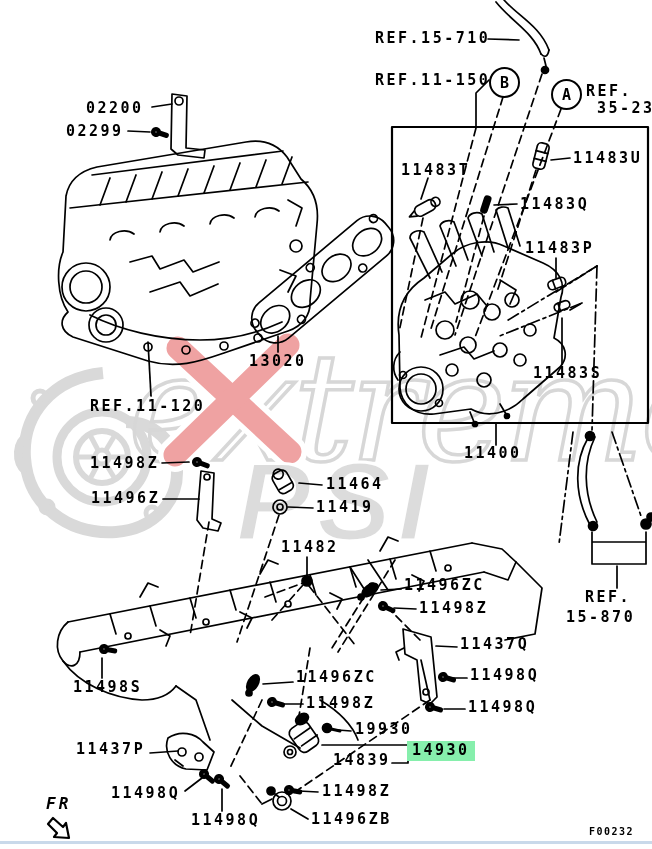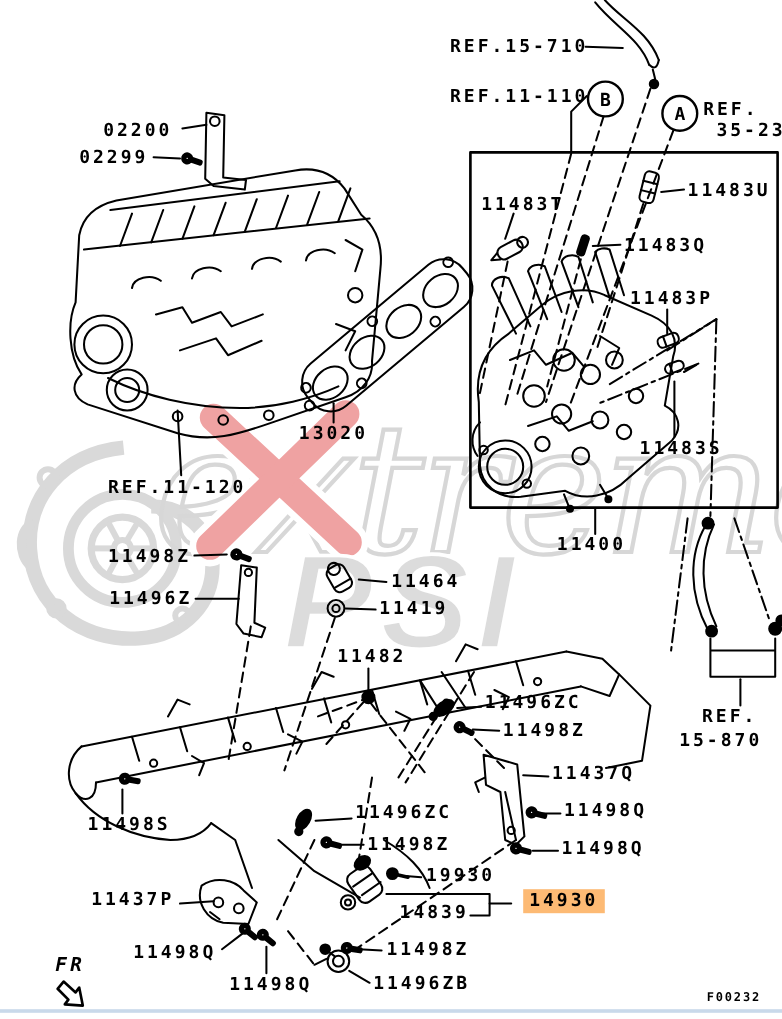--- a/index.html
+++ b/index.html
@@ -324,21 +324,21 @@
       <line x1="582" y1="303" x2="497" y2="337"></line>
       <line x1="573" y1="432" x2="559" y2="544"></line>
       <line x1="612" y1="432" x2="641" y2="516"></line>
     </g>
 
     <polygon fill="#fff" stroke-width="2.2" points="53,818 63,827 66,823 69,838 54,837 57,833 48,824"></polygon>
   </g>
 </svg>
 
   <div class="lbl" style="left:375px;top:31px">REF.15-710</div>
-  <div class="lbl" style="left:375px;top:73px">REF.11-110</div>
+  <div class="lbl" style="left:375px;top:73px">REF.11-150</div>
   <div class="lbl" style="left:586px;top:84px">REF.</div>
   <div class="lbl" style="left:597px;top:101px">35-230</div>
   <div class="callout" style="left:489px;top:67px">B</div>
   <div class="callout" style="left:551px;top:79px">A</div>
 
   <div class="lbl" style="left:86px;top:101px">02200</div>
   <div class="lbl" style="left:66px;top:124px">02299</div>
   <div class="lbl" style="left:401px;top:163px">11483T</div>
   <div class="lbl" style="left:573px;top:151px">11483U</div>
   <div class="lbl" style="left:520px;top:197px">11483Q</div>
@@ -356,21 +356,21 @@
   <div class="lbl" style="left:419px;top:601px">11498Z</div>
   <div class="lbl" style="left:460px;top:637px">11437Q</div>
   <div class="lbl" style="left:296px;top:670px">11496ZC</div>
   <div class="lbl" style="left:470px;top:668px">11498Q</div>
   <div class="lbl" style="left:306px;top:696px">11498Z</div>
   <div class="lbl" style="left:468px;top:700px">11498Q</div>
   <div class="lbl" style="left:73px;top:680px">11498S</div>
   <div class="lbl" style="left:355px;top:722px">19930</div>
   <div class="lbl" style="left:76px;top:742px">11437P</div>
   <div class="lbl" style="left:333px;top:753px">14839</div>
-  <div class="lbl hl" style="left: 436px; top: 741px; background-color: #fdba74;">14930</div>
+  <div class="lbl hl" style="left: 407px; top: 741px; background-color: #86efac;">14930</div>
   <div class="lbl" style="left:111px;top:786px">11498Q</div>
   <div class="lbl" style="left:322px;top:784px">11498Z</div>
   <div class="lbl" style="left:191px;top:813px">11498Q</div>
   <div class="lbl" style="left:311px;top:812px">11496ZB</div>
   <div class="lbl" style="left:585px;top:590px">REF.</div>
   <div class="lbl" style="left:566px;top:610px">15-870</div>
   <div class="lbl fr" style="left:46px;top:796px">FR</div>
   <div class="lbl small" style="left:589px;top:824px">F00232</div>
 
   <div class="blueline" style="top:841px"></div>

